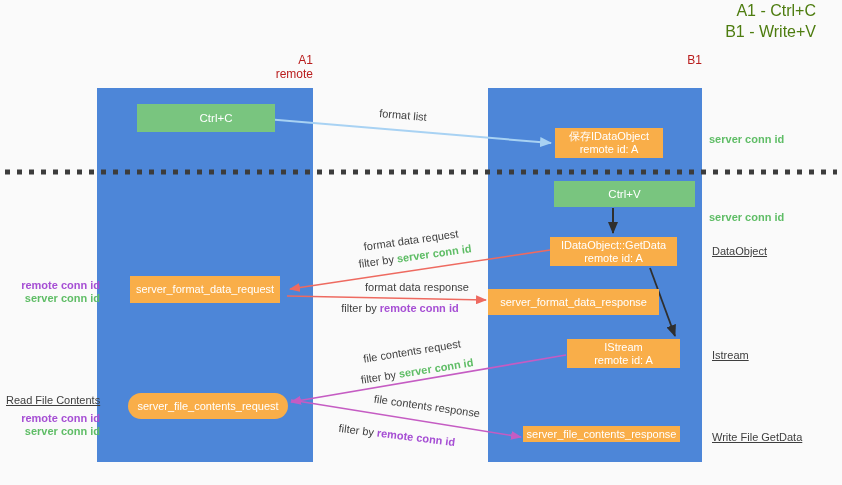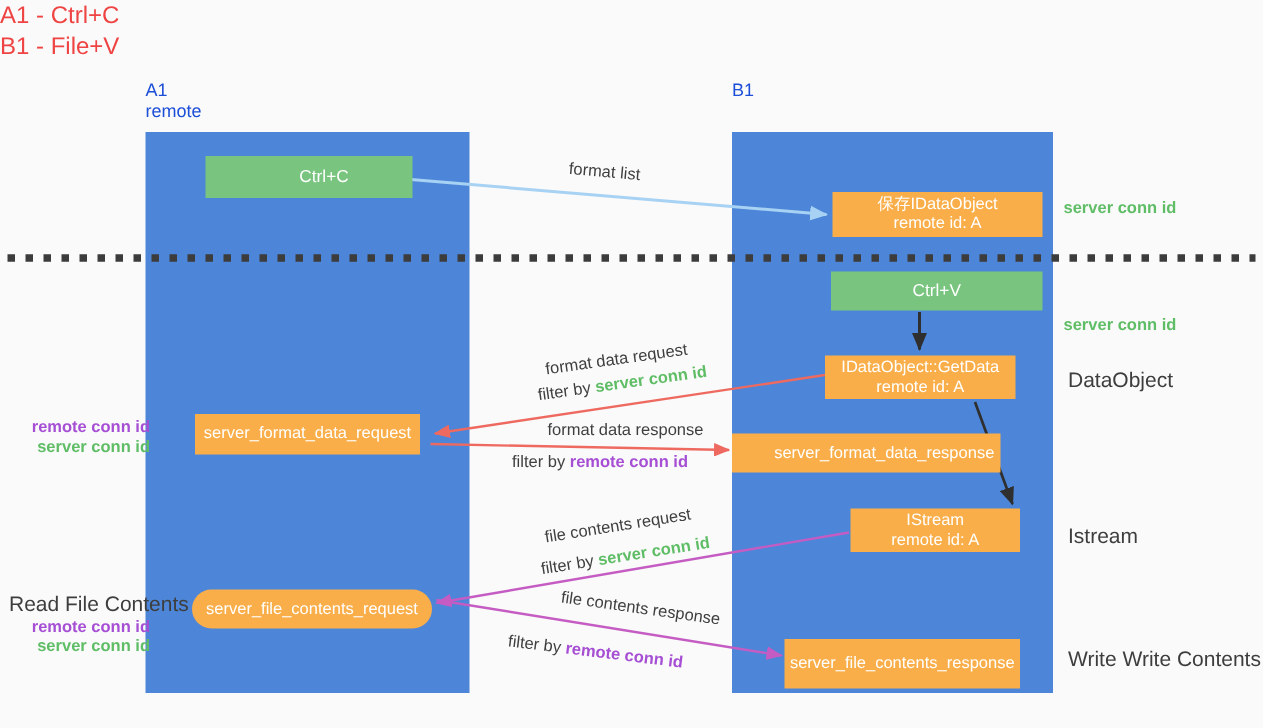--- a/index.html
+++ b/index.html
@@ -1,42 +1,42 @@
 <!DOCTYPE html>
 <html><head>
 <meta charset="utf-8">
 <style>
   html,body{margin:0;padding:0;}
   body{font-family:"Liberation Sans","DejaVu Sans",sans-serif;background:#fafafa;}
   .stage{position:relative;width:842px;height:485px;background:#fafafa;overflow:hidden;}
   .abs{position:absolute;}
-  .title{left:0;top:8;width:816px;text-align:left;font-size:16px;line-height:21px;color:#ef4444;z-index:4;}
+  .title{left:0;top:8;width:816px;text-align:right;font-size:16px;line-height:21px;color:#4d7c0f;z-index:4;}
   .col{background:#4d86d8;z-index:1;}
-  .col-header{text-align:left;font-size:12px;line-height:14px;color:#1d4ed8;z-index:4;}
+  .col-header{text-align:right;font-size:12px;line-height:14px;color:#b91c1c;z-index:4;}
   .box{display:flex;flex-direction:column;align-items:center;justify-content:center;
        color:#ffffff;text-align:center;z-index:3;}
   .box.green{background:#79c57f;font-size:11.5px;}
   .box.orange{background:#f9ae49;font-size:11px;line-height:13px;}
   .lbl{font-size:11px;color:#3f3f3f;white-space:nowrap;z-index:4;}
   .lbl.center{text-align:center;}
   .lbl.right{text-align:right;}
   .green-b{color:#5fbd66;font-weight:700;}
   .purple-b{color:#a64fd4;font-weight:700;}
   .plain{font-weight:400;color:#3f3f3f;}
-  .side{font-size:14px;color:#3e3e3e;z-index:4;white-space:nowrap;}
+  .side{font-size:11px;color:#3e3e3e;z-index:4;white-space:nowrap;text-decoration:underline;}
   svg.arrows{position:absolute;left:0;top:0;z-index:2;pointer-events:none;}
 </style>
 </head>
 <body>
 
 <div class="stage">
 
   <div class="abs title">
     <div>A1 - Ctrl+C</div>
-    <div>B1 - File+V</div>
+    <div>B1 - Write+V</div>
   </div>
 
   <div class="abs col-header" style="left:97px;top:53px;width:216px;">
     <div>A1</div>
     <div>remote</div>
   </div>
   <div class="abs col-header" style="left:488px;top:53px;width:214px;">
     <div>B1</div>
   </div>
 
@@ -65,52 +65,52 @@
     <line x1="287" y1="296" x2="486" y2="300" stroke="#ee6a60" stroke-width="1.6" marker-end="url(#m-red)"></line>
     <line x1="650" y1="268" x2="675" y2="336" stroke="#2f2f2f" stroke-width="1.8" marker-end="url(#m-blk)"></line>
     <line x1="566" y1="355" x2="291" y2="402" stroke="#c55cc3" stroke-width="1.6" marker-end="url(#m-mag)"></line>
     <line x1="291" y1="400" x2="521" y2="437" stroke="#c55cc3" stroke-width="1.6" marker-end="url(#m-mag)"></line>
   </svg>
 
   <div class="abs box green" style="left:137px;top:104px;width:118px;height:28px;padding-left:20px;">
     <span>Ctrl+C</span>
   </div>
 
-  <div class="abs box orange" style="left:555px;top:128px;width:140px;height:30px;">
+  <div class="abs box orange" style="left:555px;top:128px;width:108px;height:30px;">
     <span>保存IDataObject</span>
     <span>remote id: A</span>
   </div>
 
   <div class="abs box green" style="left:554px;top:181px;width:141px;height:26px;">
     <span>Ctrl+V</span>
   </div>
 
   <div class="abs box orange" style="left:550px;top:237px;width:127px;height:29px;">
     <span>IDataObject::GetData</span>
     <span>remote id: A</span>
   </div>
 
   <div class="abs box orange" style="left:130px;top:276px;width:150px;height:27px;">
     <span>server_format_data_request</span>
   </div>
 
-  <div class="abs box orange" style="left:488px;top:289px;width:155px;height:26px;padding-left:24px;">
+  <div class="abs box orange" style="left:488px;top:289px;width:171px;height:26px;">
     <span>server_format_data_response</span>
   </div>
 
   <div class="abs box orange" style="left:567px;top:339px;width:113px;height:29px;">
     <span>IStream</span>
     <span>remote id: A</span>
   </div>
 
   <div class="abs box orange" style="left:128px;top:393px;width:160px;height:26px;border-radius:13px;">
     <span>server_file_contents_request</span>
   </div>
 
-  <div class="abs box orange" style="left:523px;top:426px;width:157px;height:33px;">
+  <div class="abs box orange" style="left:523px;top:426px;width:157px;height:16px;">
     <span>server_file_contents_response</span>
   </div>
 
   <div class="abs lbl center" style="left:343px;top:109px;width:120px;transform:rotate(5deg);">format list</div>
 
   <div class="abs lbl center" style="left:331px;top:234px;width:160px;transform:rotate(-8deg);">format data request</div>
   <div class="abs lbl center" style="left:325px;top:250px;width:180px;transform:rotate(-8deg);">
     <span class="plain">filter by </span><span class="green-b">server conn id</span>
   </div>
 
@@ -126,21 +126,21 @@
 
   <div class="abs lbl center" style="left:347px;top:400px;width:160px;transform:rotate(8deg);">file contents response</div>
   <div class="abs lbl center" style="left:307px;top:429px;width:180px;transform:rotate(7deg);">
     <span class="plain">filter by </span><span class="purple-b">remote conn id</span>
   </div>
 
   <div class="abs lbl green-b" style="left:709px;top:133px;">server conn id</div>
   <div class="abs lbl green-b" style="left:709px;top:211px;">server conn id</div>
   <div class="abs side" style="left:712px;top:245px;">DataObject</div>
   <div class="abs side" style="left:712px;top:349px;">Istream</div>
-  <div class="abs side" style="left:712px;top:431px;">Write Write Contents</div>
+  <div class="abs side" style="left:712px;top:431px;">Write File GetData</div>
 
   <div class="abs lbl right purple-b" style="left:0px;top:279px;width:100px;">remote conn id</div>
   <div class="abs lbl right green-b" style="left:0px;top:292px;width:100px;">server conn id</div>
   <div class="abs side" style="left:6px;top:394px;">Read File Contents</div>
   <div class="abs lbl right purple-b" style="left:0px;top:412px;width:100px;">remote conn id</div>
   <div class="abs lbl right green-b" style="left:0px;top:425px;width:100px;">server conn id</div>
 
 </div>
 
 </body></html>

